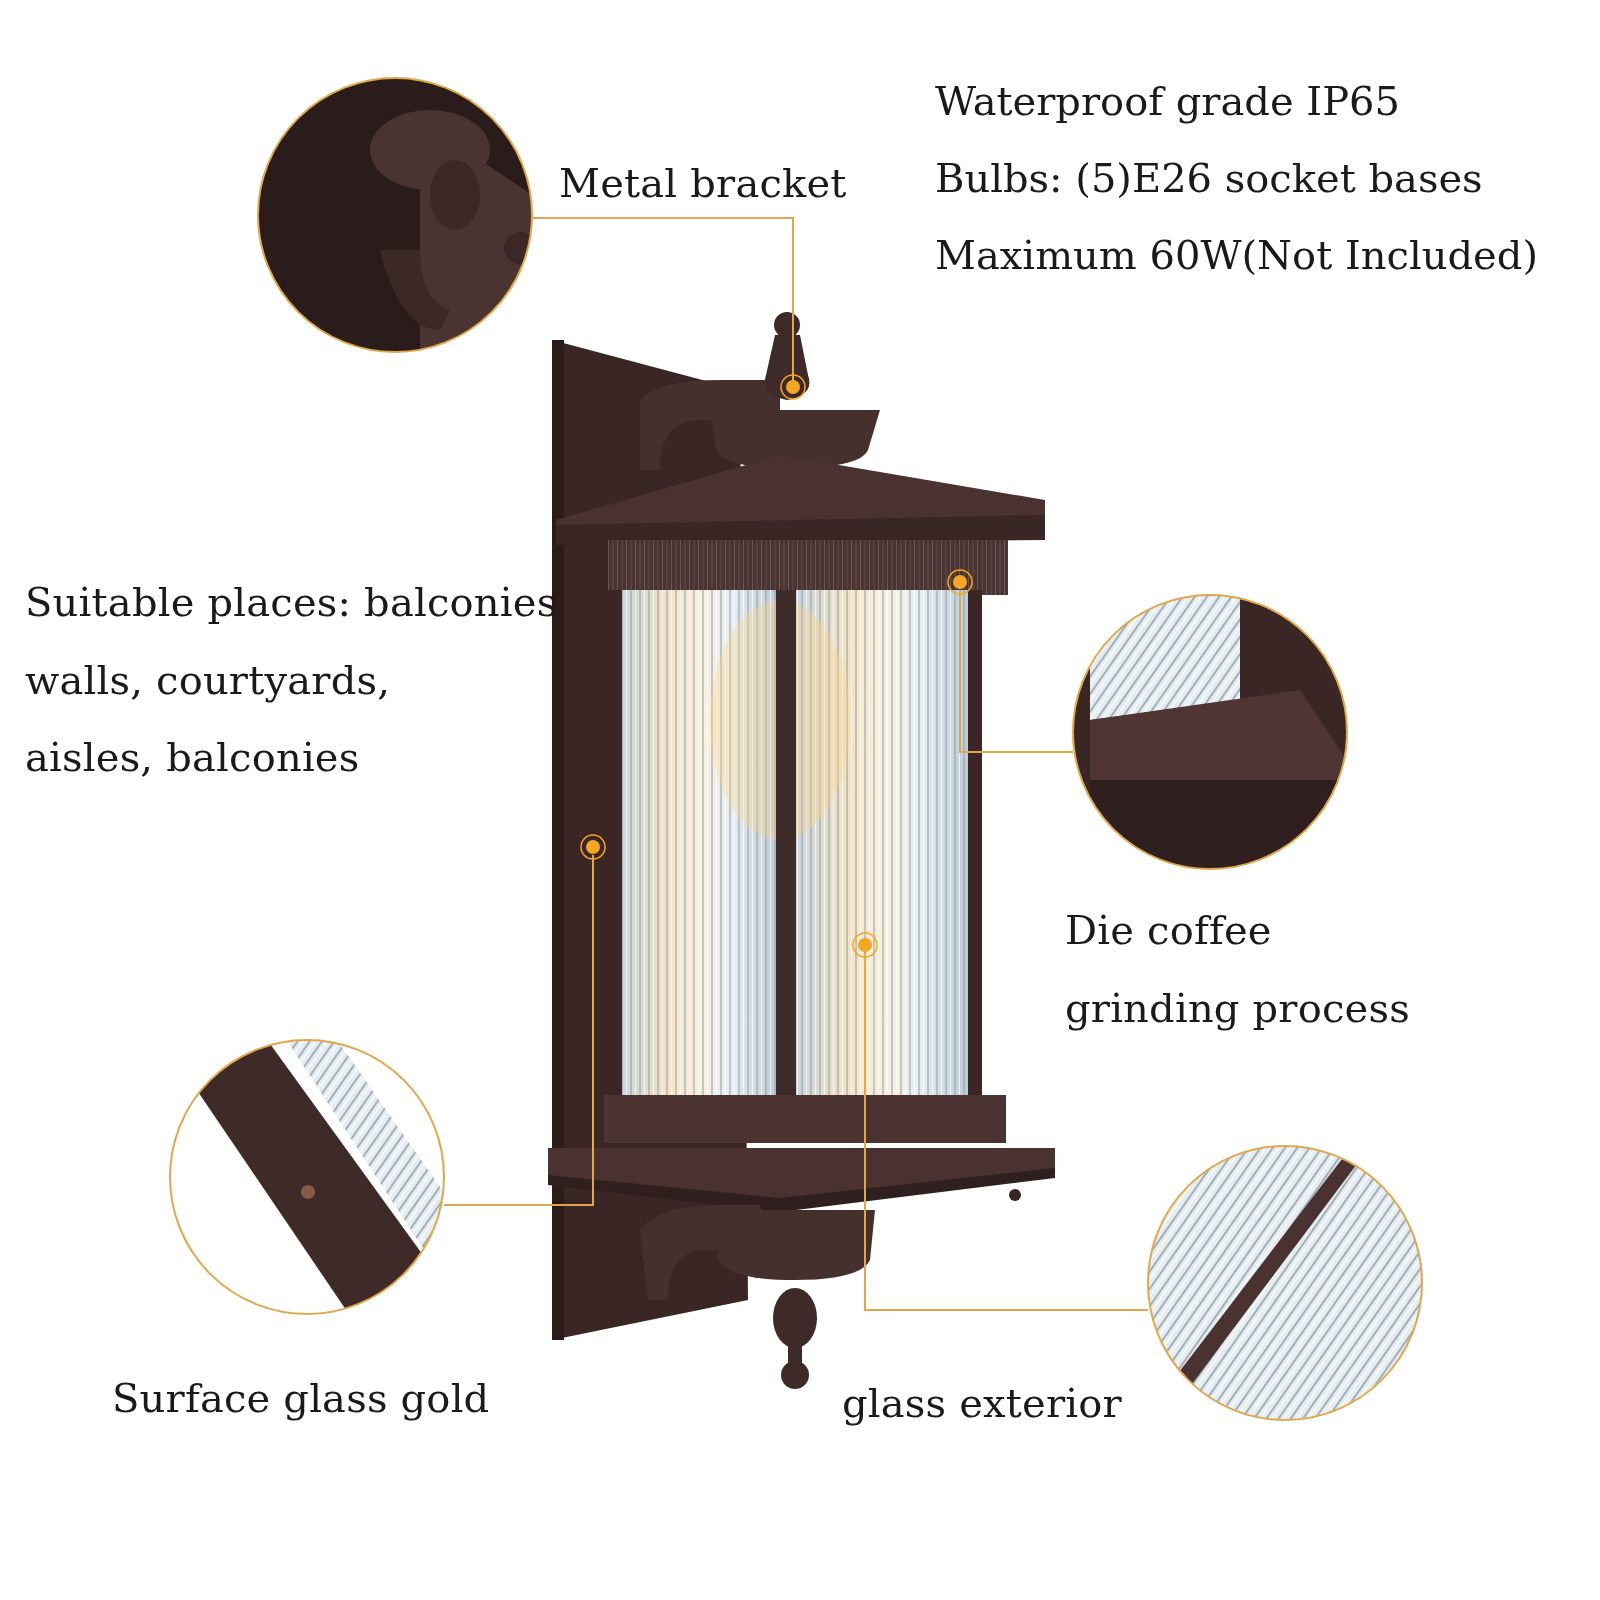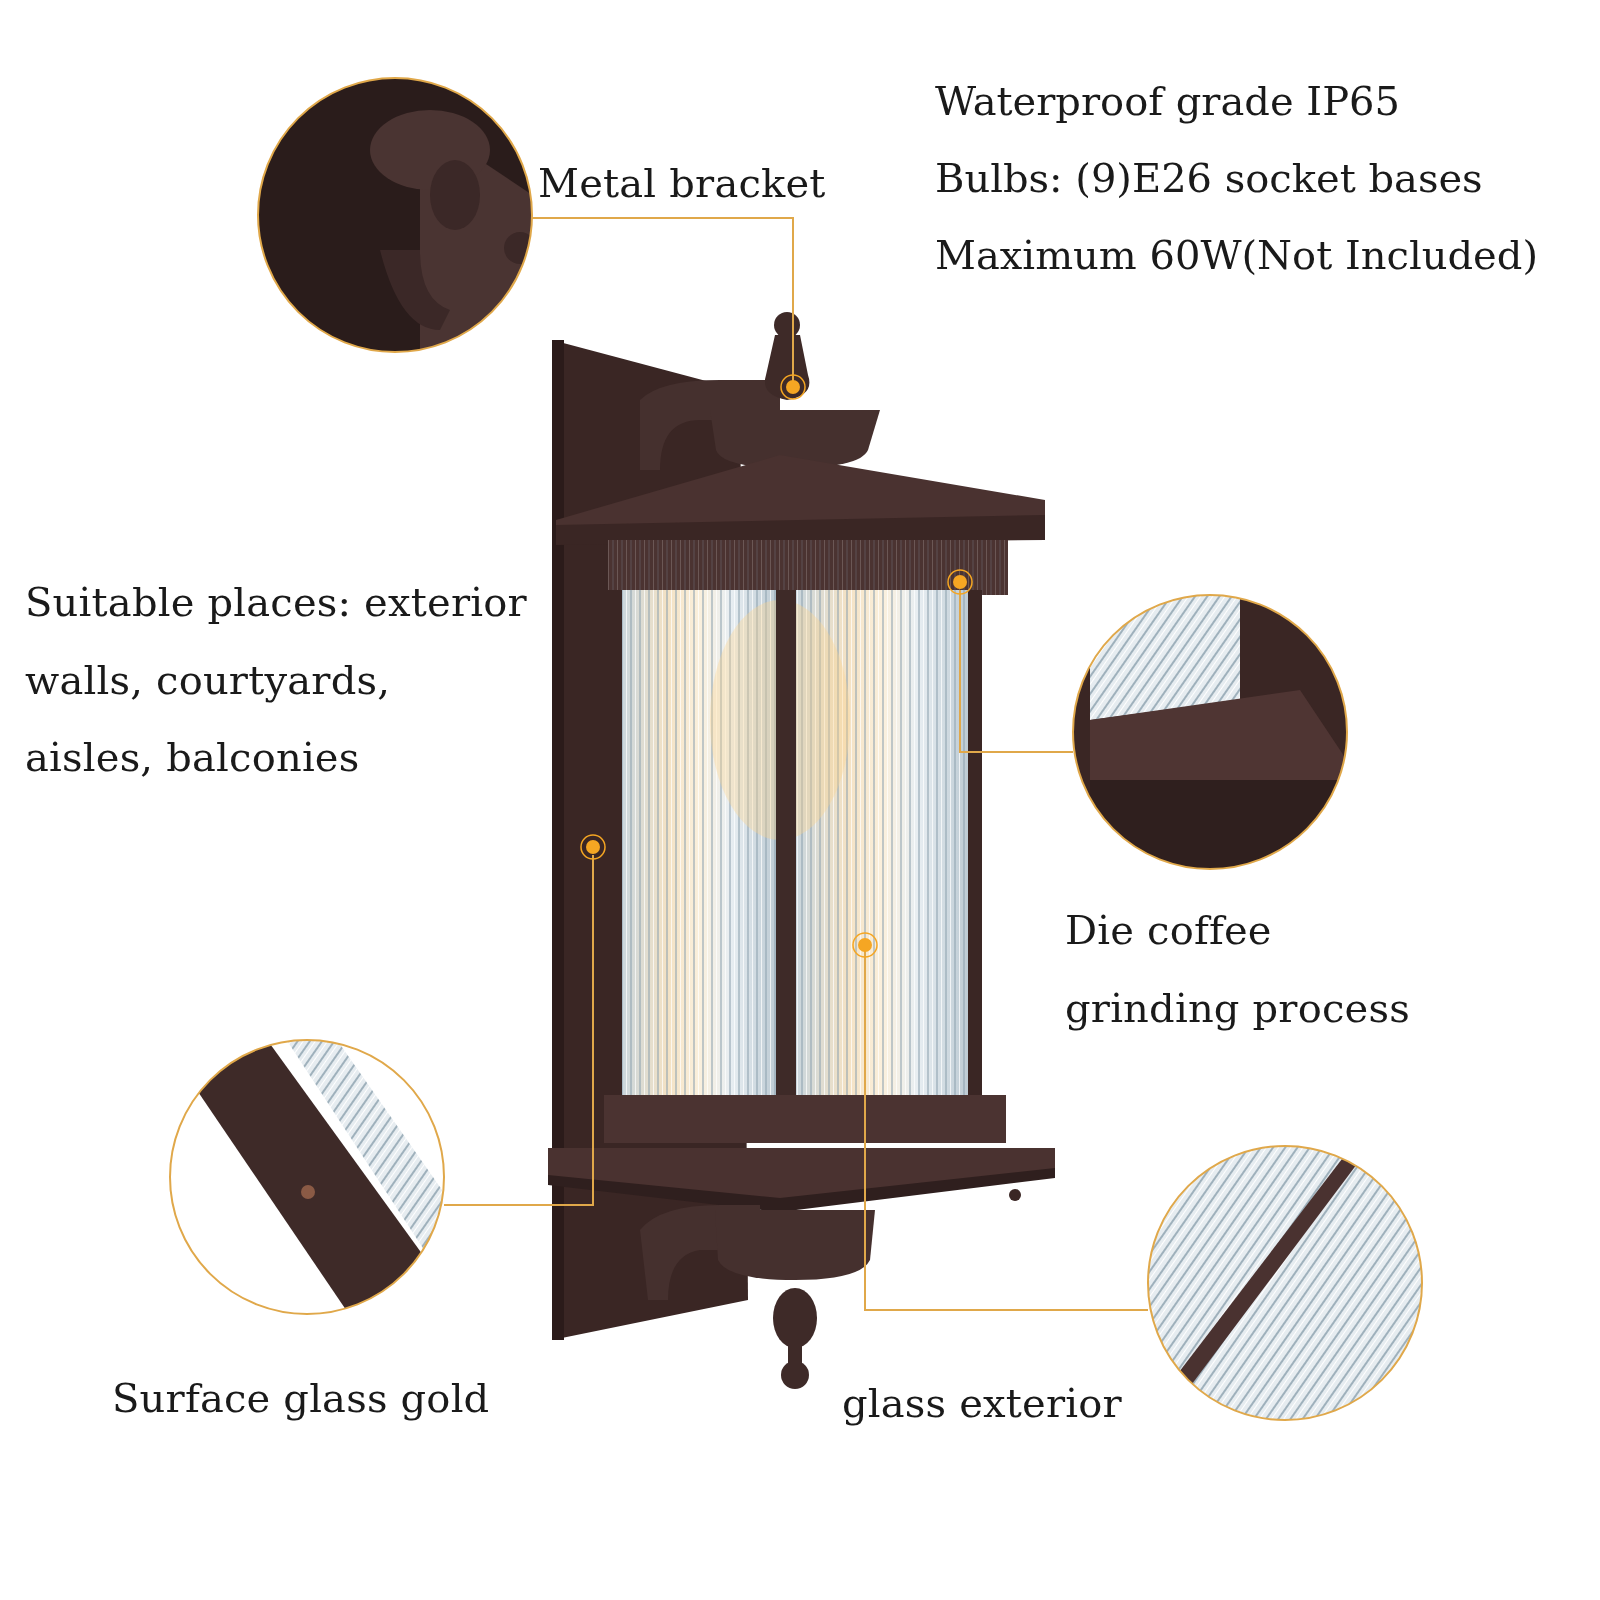--- a/index.html
+++ b/index.html
@@ -142,26 +142,26 @@
     <circle cx="960" cy="582" r="12" fill="none" stroke="#f5a623" stroke-width="1.5"></circle>
     <circle cx="960" cy="582" r="7" fill="#f5a623"></circle>
     <circle cx="593" cy="847" r="12" fill="none" stroke="#f5a623" stroke-width="1.5"></circle>
     <circle cx="593" cy="847" r="7" fill="#f5a623"></circle>
     <circle cx="865" cy="945" r="12" fill="none" stroke="#f5a623" stroke-width="1.5"></circle>
     <circle cx="865" cy="945" r="7" fill="#f5a623"></circle>
   </g>
 </svg>
 
 <div class="spec" style="top:78px;text-align:center;">Waterproof grade IP65</div>
-<div class="spec" style="top:155px;">Bulbs: (9)E26 socket bases</div>
+<div class="spec" style="top:155px;">Bulbs: (5)E26 socket bases</div>
 <div class="spec" style="top:232px;">Maximum 60W(Not Included)</div>
 
-<div class="txt" style="left:538px; top:163px;">Metal bracket</div>
+<div class="txt" style="left:559px; top:163px;">Metal bracket</div>
 
-<div class="txt" style="left:25px; top:582px;">Suitable places: exterior</div>
+<div class="txt" style="left:25px; top:582px;">Suitable places: balconies</div>
 <div class="txt" style="left:25px; top:660px;">walls, courtyards,</div>
 <div class="txt" style="left:25px; top:737px;">aisles, balconies</div>
 
 <div class="txt" style="left:1065px; top:910px;">Die coffee</div>
 <div class="txt" style="left:1065px; top:988px;text-align:right;">grinding process</div>
 
 <div class="txt" style="left:112px; top:1378px;">Surface glass gold</div>
 <div class="txt" style="left:842px; top:1383px;">glass exterior</div>
 
 </body></html>

